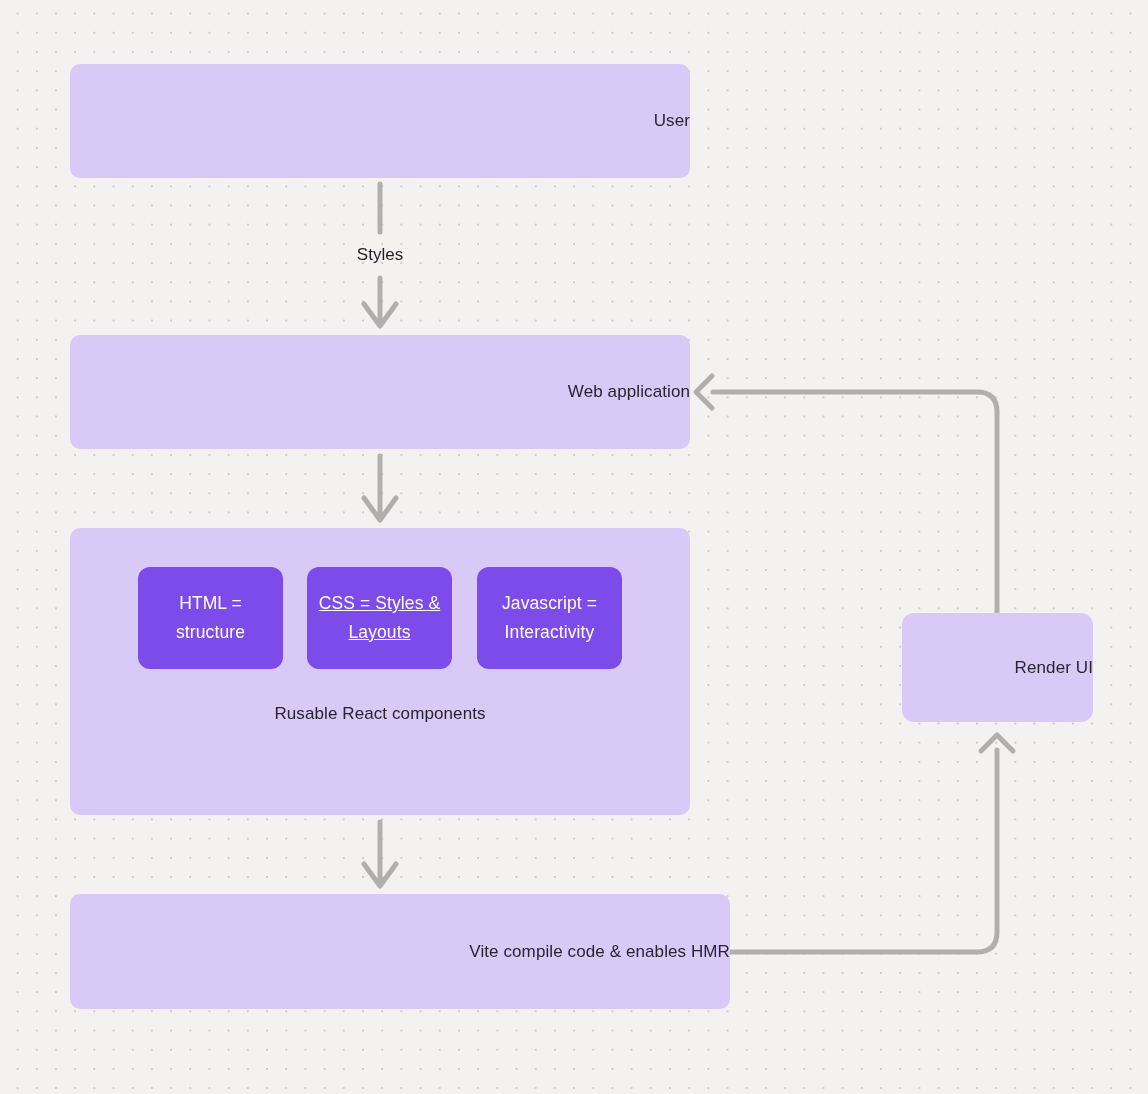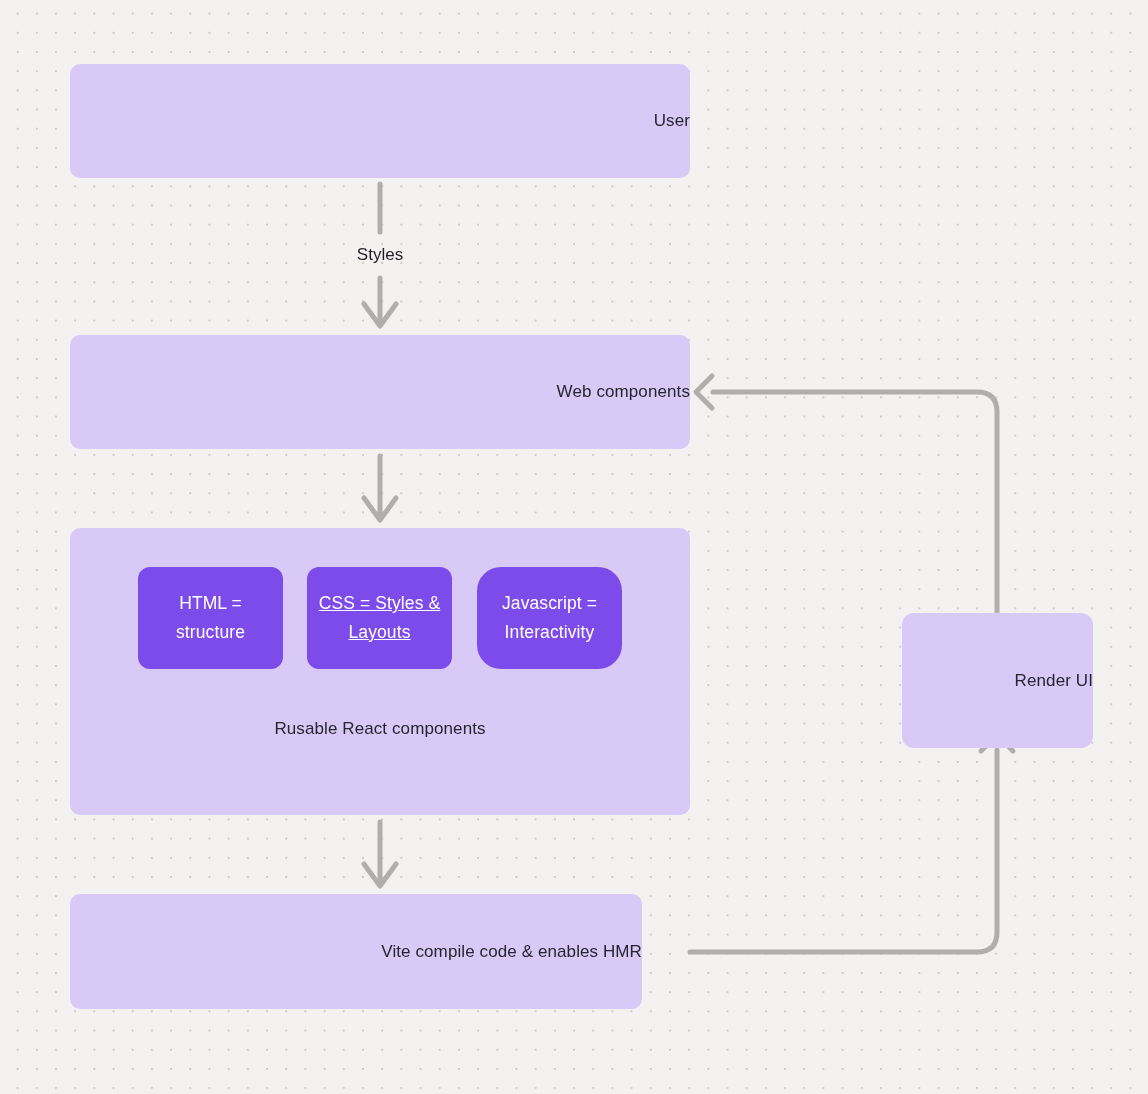--- a/index.html
+++ b/index.html
@@ -35,47 +35,47 @@
     display: flex;
     align-items: center;
     justify-content: flex-end;
     color: var(--node-text);
     font-size: 17px;
     letter-spacing: 0.1px;
   }
   .node-user          { left: 70px;  top: 64px;  width: 620px; height: 114px; }
   .node-web           { left: 70px;  top: 335px; width: 620px; height: 114px; }
   .node-group         { left: 70px;  top: 528px; width: 620px; height: 287px; }
-  .node-vite          { left: 70px;  top: 894px; width: 572px; height: 115px; }
-  .node-render        { left: 902px; top: 613px; width: 191px; height: 135px; border-radius: 12px; }
+  .node-vite          { left: 70px;  top: 894px; width: 660px; height: 115px; }
+  .node-render        { left: 902px; top: 613px; width: 191px; height: 109px; border-radius: 12px; }
   .chip {
     position: absolute;
     top: 39px;
     width: 145px;
     height: 102px;
     background: var(--chip-fill);
     border-radius: 12px;
     color: var(--chip-text);
     font-size: 17.5px;
     font-weight: 500;
     line-height: 29px;
     display: flex;
     align-items: center;
     justify-content: center;
     text-align: center;
     padding: 0 10px;
   }
   .chip-html { left: 68px; }
   .chip-css  { left: 237px; text-decoration: underline; }
-  .chip-js   { left: 407px; border-radius: 24px; }
+  .chip-js   { left: 407px; }
   .group-label {
     position: absolute;
     left: 0;
     right: 0;
-    top: 191px;
+    top: 176px;
     text-align: center;
     color: var(--node-text);
     font-size: 17px;
   }
   .edge-label {
     position: absolute;
     left: 316px;
     top: 245px;
     width: 128px;
     text-align: center;
@@ -120,21 +120,21 @@
     <polyline points="712,376 696,392 712,408"></polyline>
   </svg>
 
   <div class="node node-user">
     <span>User</span>
   </div>
 
   <div class="edge-label">Styles</div>
 
   <div class="node node-web">
-    <span>Web components</span>
+    <span>Web application</span>
   </div>
 
   <div class="node node-group">
     <div class="chip chip-html">
       <span>HTML = structure</span>
     </div>
     <div class="chip chip-css">
       <span>CSS = Styles &amp; Layouts</span>
     </div>
     <div class="chip chip-js">

